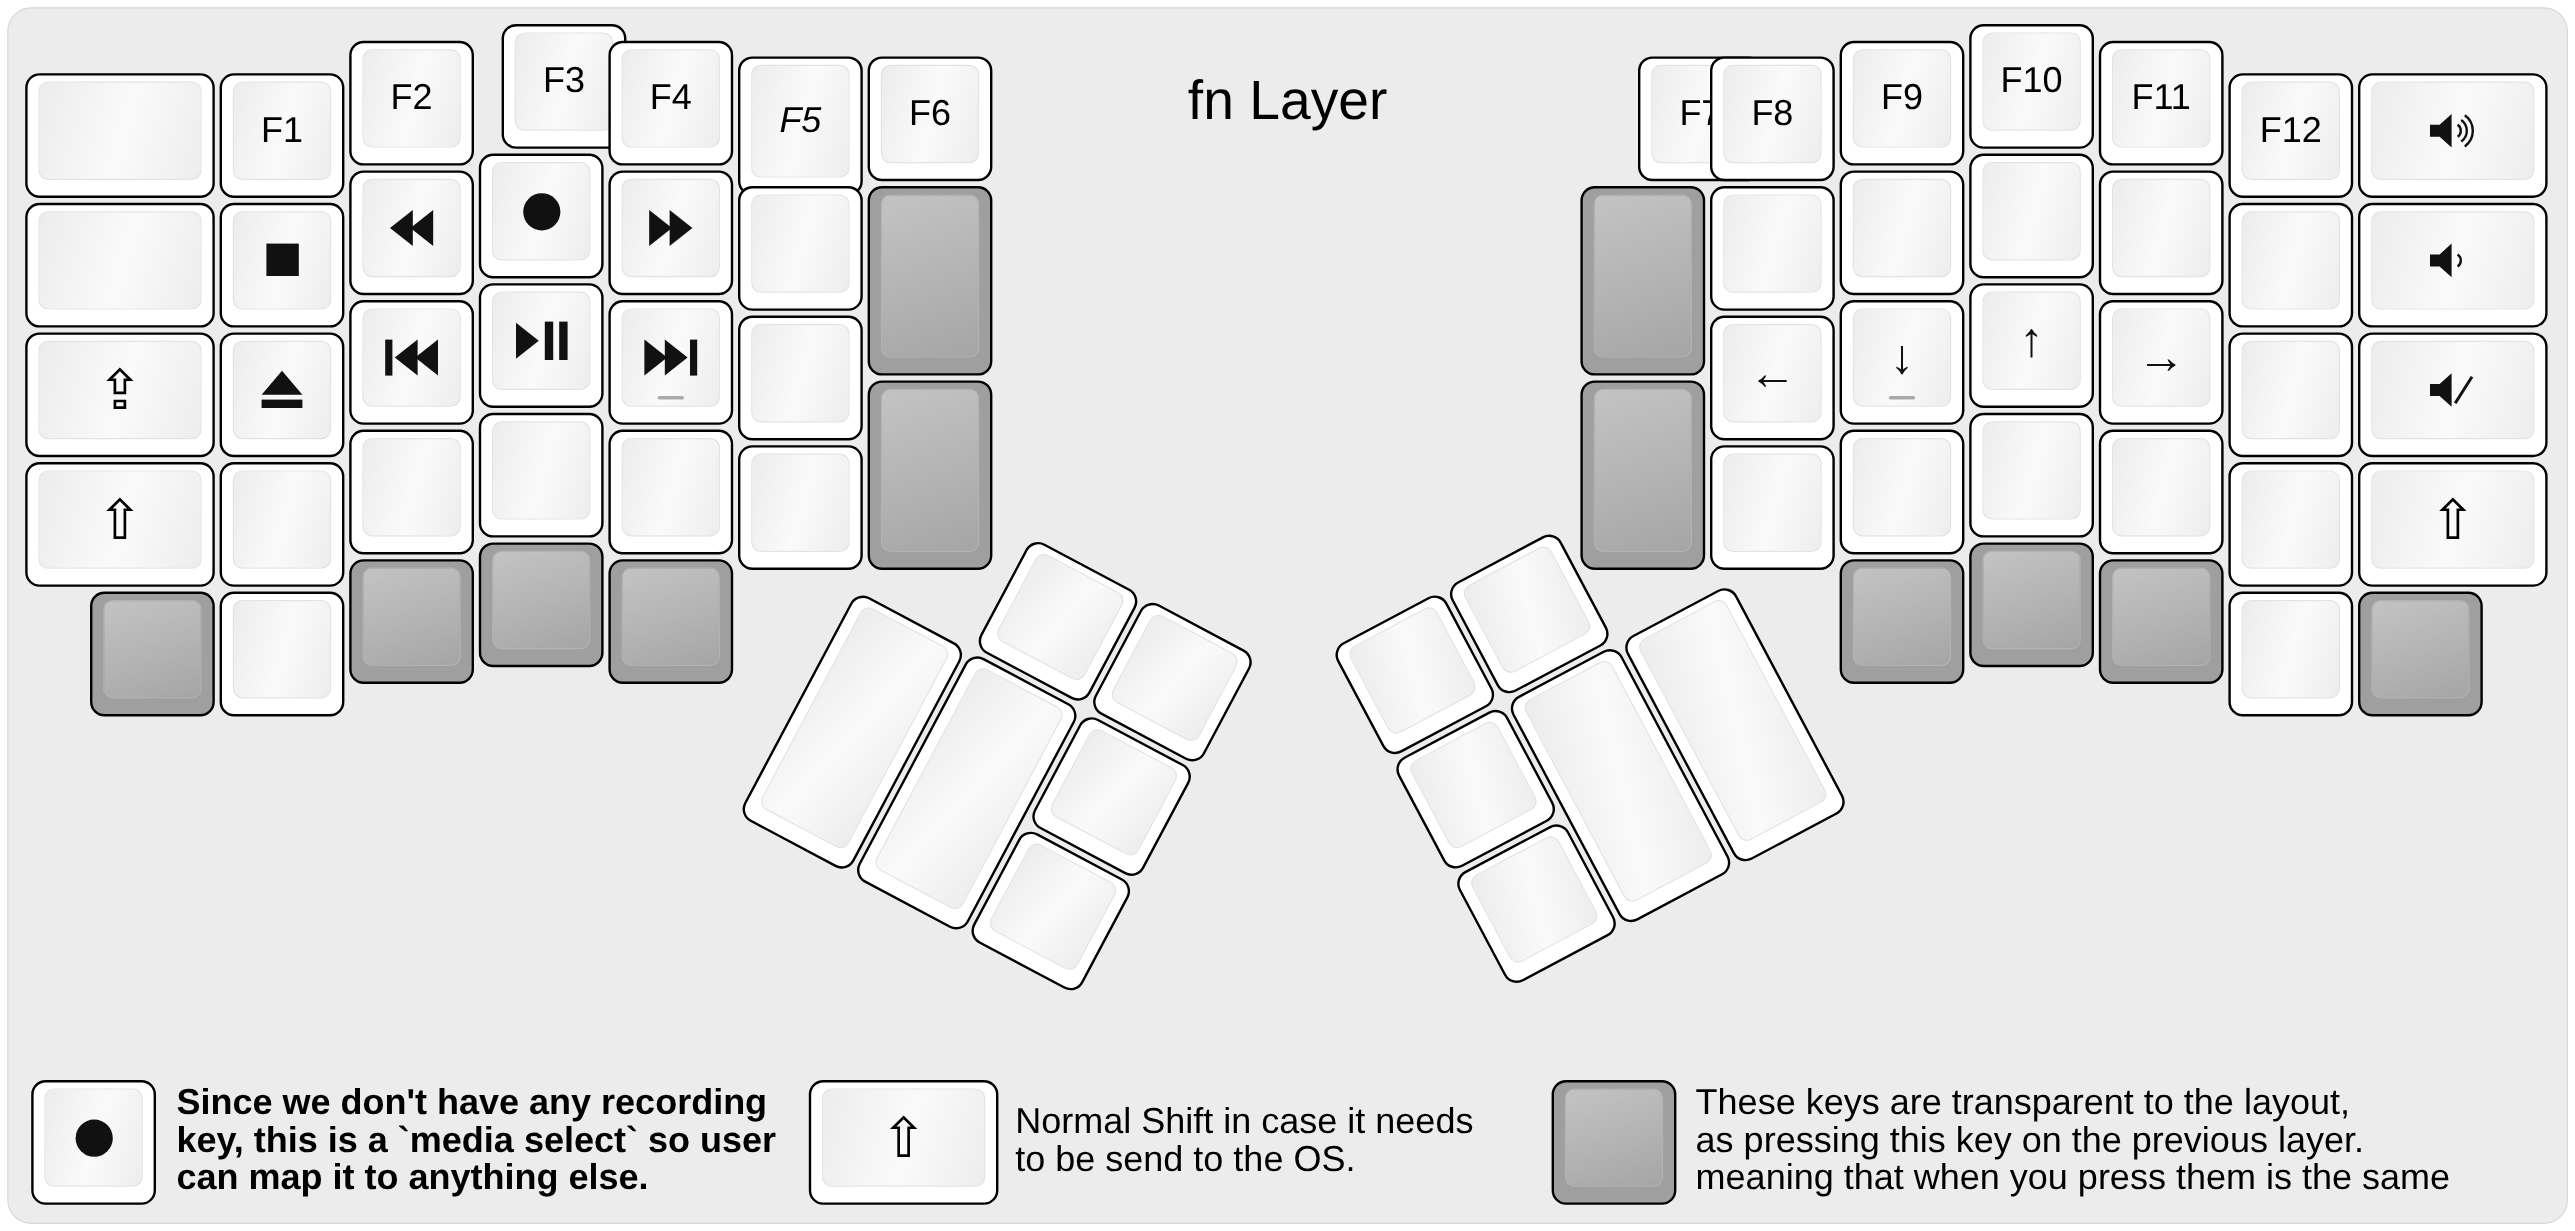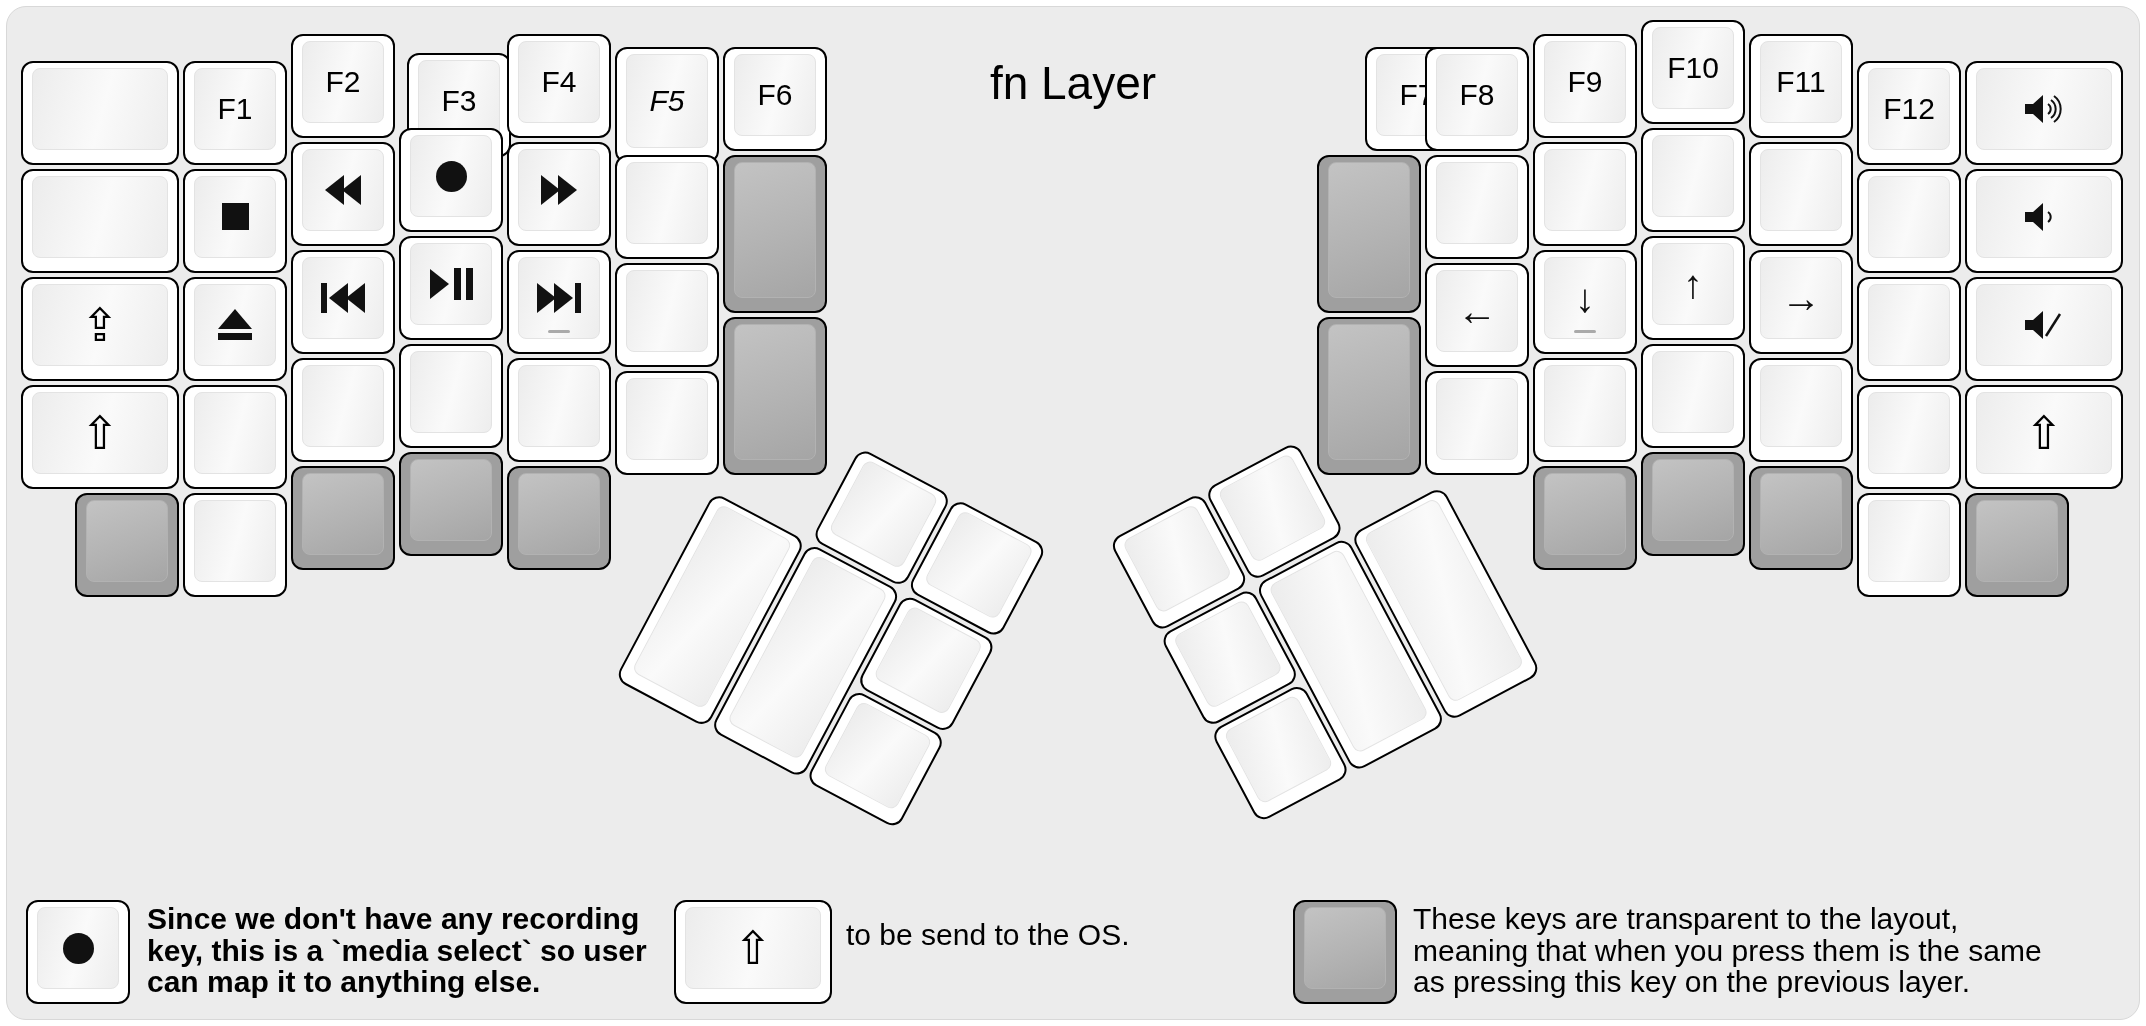--- a/index.html
+++ b/index.html
@@ -50,21 +50,21 @@
       <div class="key" style="left: 164px; top: 42.5px; width: 104px; height: 104px;">
         <div class="cap">
           <span class="klabel">F1</span>
         </div>
       </div>
       <div class="key" style="left: 272px; top: 15.5px; width: 104px; height: 104px;">
         <div class="cap">
           <span class="klabel">F2</span>
         </div>
       </div>
-      <div class="key" style="left: 388px; top: 2px; width: 104px; height: 104px; margin-top: 33px;">
+      <div class="key" style="left: 399px; top: 2px; width: 104px; height: 104px;">
         <div class="cap">
           <span class="klabel">F3</span>
         </div>
       </div>
       <div class="key" style="left: 488px; top: 15.5px; width: 104px; height: 104px;">
         <div class="cap">
           <span class="klabel">F4</span>
         </div>
       </div>
       <div class="key" style="left: 596px; top: 29px; width: 104px; height: 116px; font-style: italic;">
@@ -417,26 +417,27 @@
       <div style="position: absolute; left: 672px; top: 898px; width: 162px; height: 108px;">
         <div class="key" style="left: 2px; top: 2px; width: 158px; height: 104px;">
           <div class="cap">
             <div class="ic">
               <span class="bigglyph">⇧</span>
             </div>
           </div>
         </div>
       </div>
       <div class="legend-text" style="left: 846px; top: 919px;">
+        <div>Normal Shift in case it needs</div>
         <div>to be send to the OS.</div>
       </div>
       <div style="position: absolute; left: 1291px; top: 898px; width: 108px; height: 108px;">
         <div class="key gray" style="left: 2px; top: 2px; width: 104px; height: 104px;">
           <div class="cap"></div>
         </div>
       </div>
       <div class="legend-text" style="left: 1413px; top: 903px;">
         <div>These keys are transparent to the layout,</div>
+        <div>as pressing this key on the previous layer.</div>
         <div>meaning that when you press them is the same</div>
-        <div>as pressing this key on the previous layer.</div>
       </div>
     </div>
 </div>
 
 </body></html>

